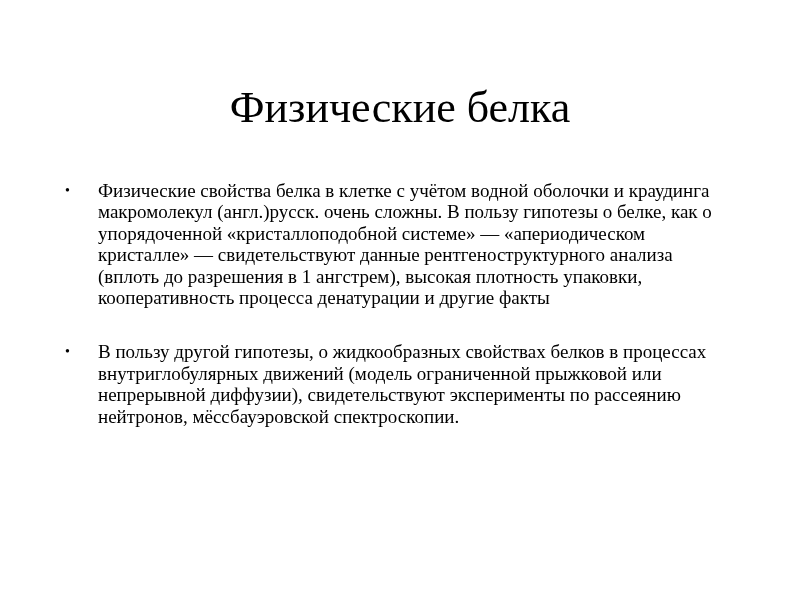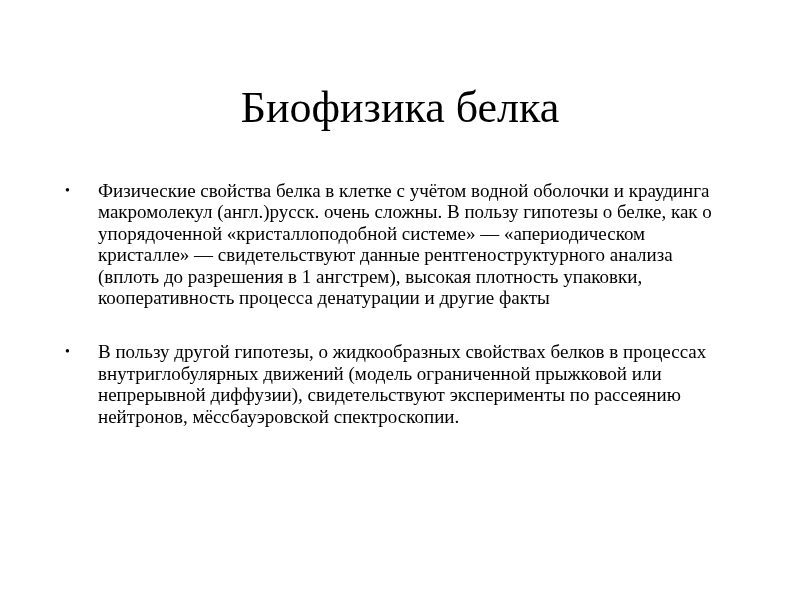--- a/index.html
+++ b/index.html
@@ -22,21 +22,21 @@
   }
   .bullet + .bullet { margin-top: 33px; }
   .dot {
     position: absolute; left: 0; top: 0; font-size: 14px; line-height: 21px;
   }
 </style>
 </head>
 <body>
 
 <div>
-  <div class="title">Биофизика белка</div>
+  <div class="title">Физические белка</div>
   <ul class="bullets">
     <li class="bullet">
       <span class="dot">•</span>
       <span>Физические свойства белка в клетке с учётом водной оболочки и краудинга макромолекул (англ.)русск. очень сложны. В пользу гипотезы о белке, как о упорядоченной «кристаллоподобной системе» — «апериодическом кристалле» — свидетельствуют данные рентгеноструктурного анализа (вплоть до разрешения в 1 ангстрем), высокая плотность упаковки, кооперативность процесса денатурации и другие факты</span>
     </li>
     <li class="bullet">
       <span class="dot">•</span>
       <span>В пользу другой гипотезы, о жидкообразных свойствах белков в процессах внутриглобулярных движений (модель ограниченной прыжковой или непрерывной диффузии), свидетельствуют эксперименты по рассеянию нейтронов, мёссбауэровской спектроскопии.</span>
     </li>
   </ul>

